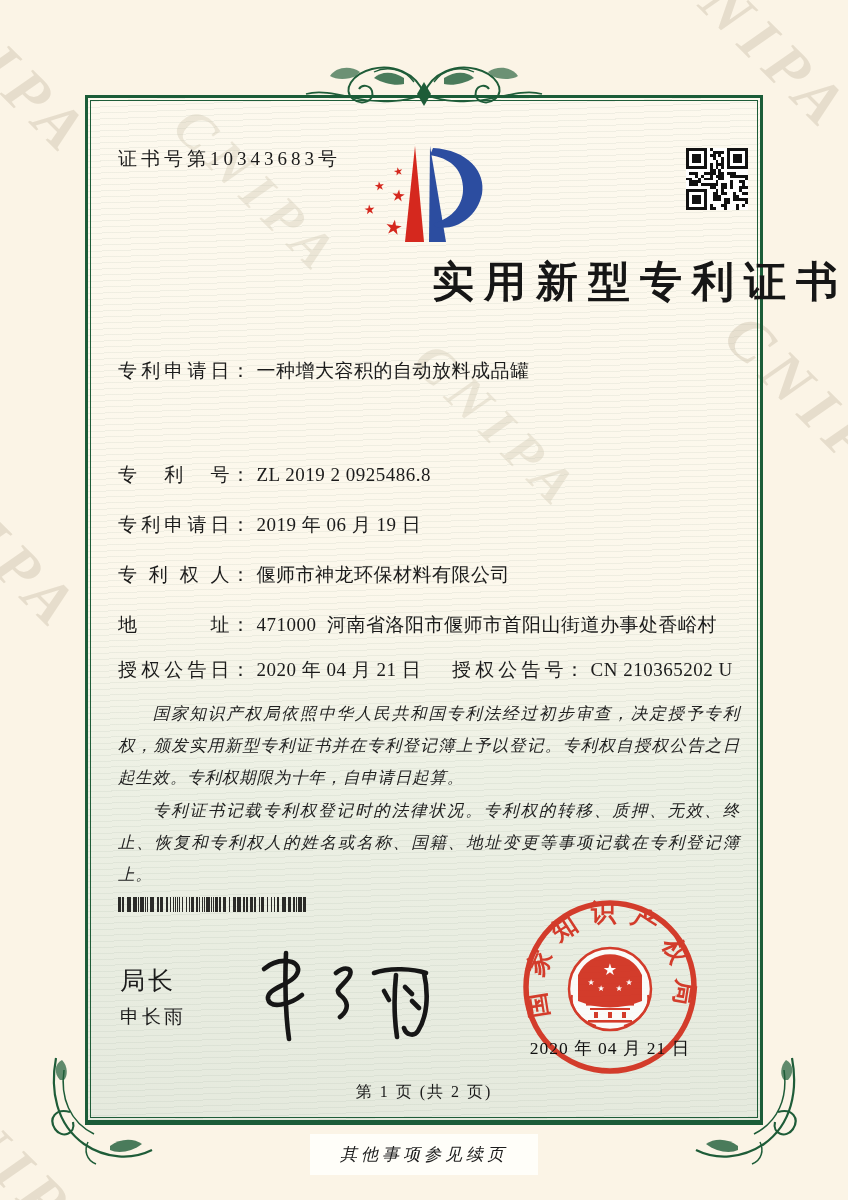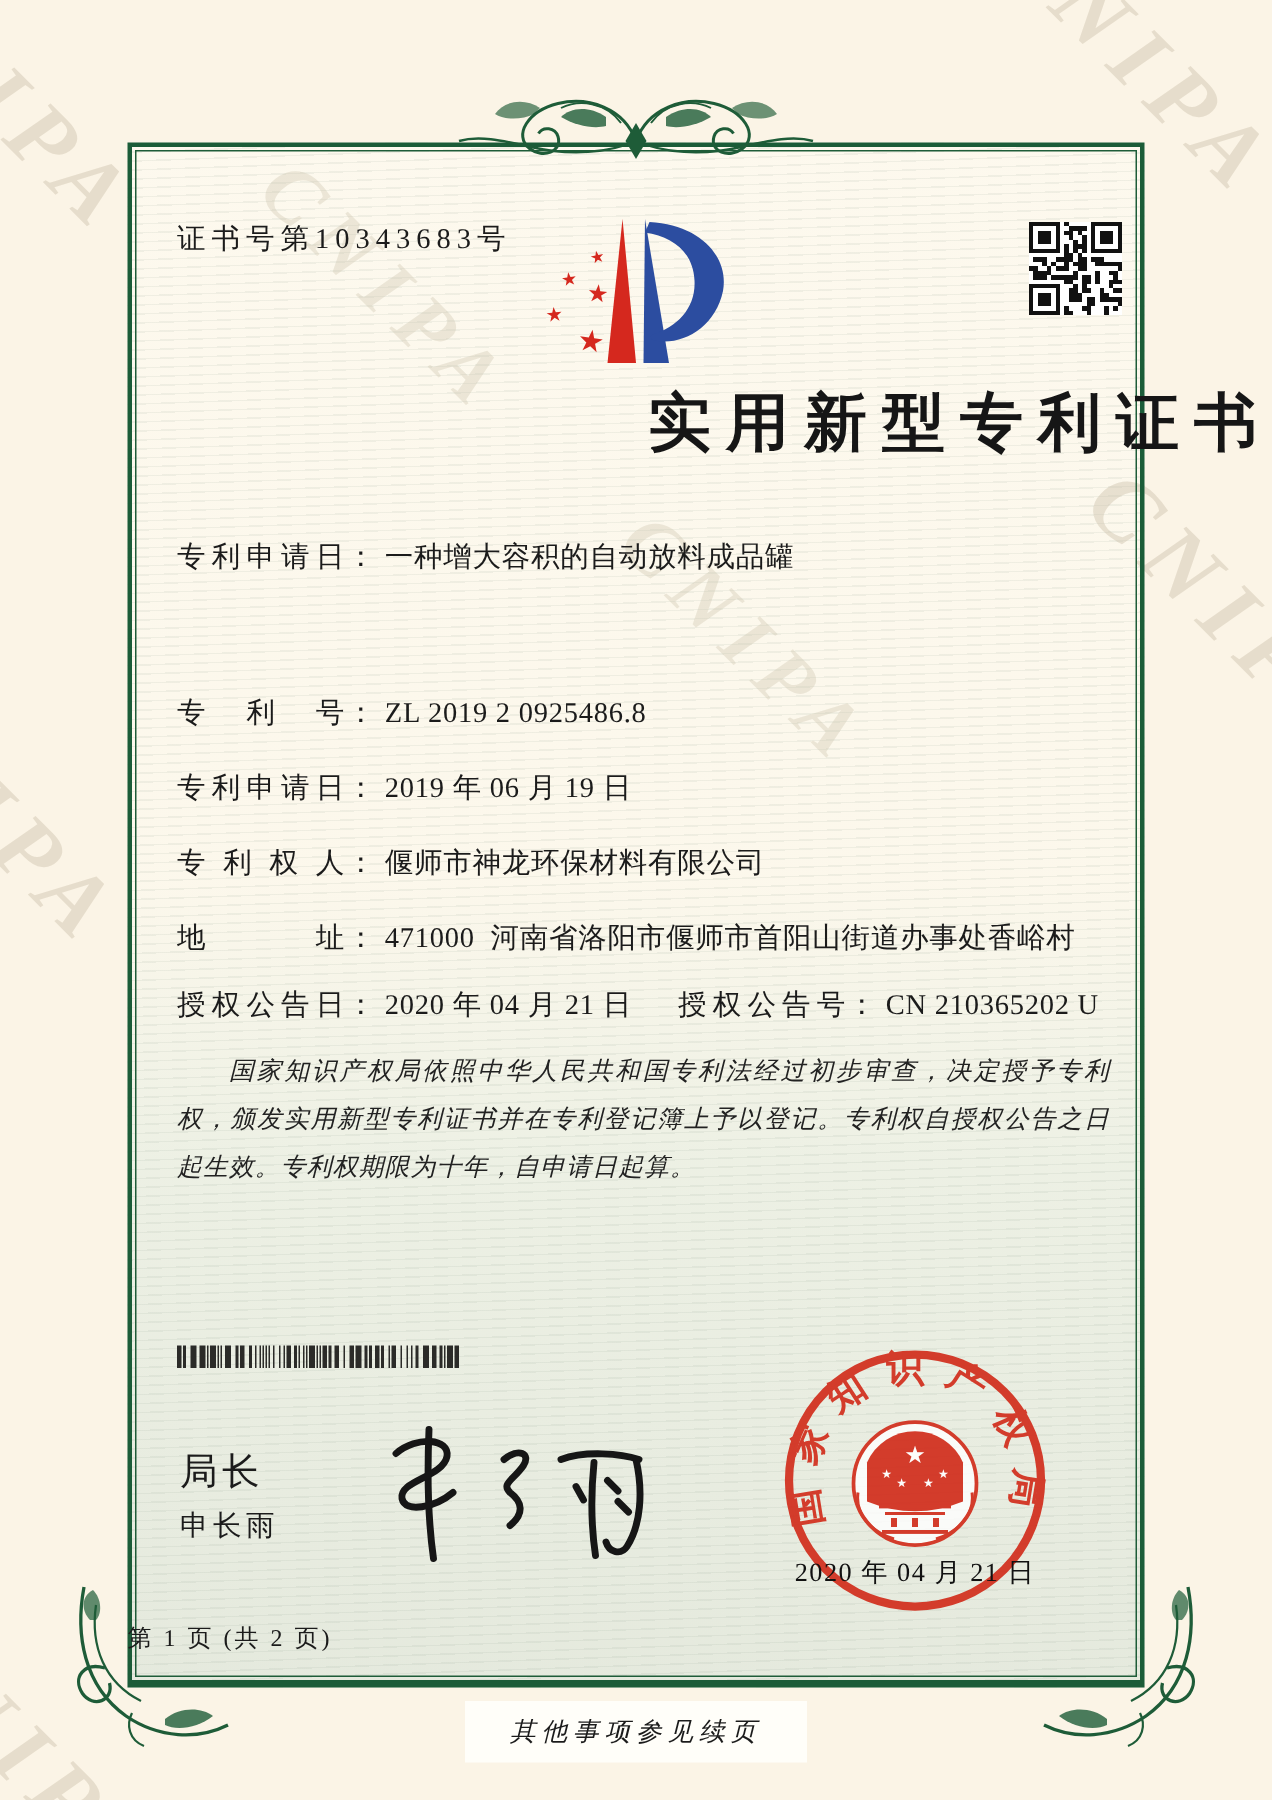--- a/index.html
+++ b/index.html
@@ -52,21 +52,21 @@
   .signer-title{position:absolute;left:120px;top:964px;z-index:5;font-size:25px;letter-spacing:3px;
                 font-family:"Liberation Sans","DejaVu Sans",sans-serif;}
   .signer-name{position:absolute;left:120px;top:1004px;z-index:5;font-size:19px;letter-spacing:3px;
                font-family:Liberation Sans, sans-serif;}
   .signature{position:absolute;left:228px;top:942px;width:210px;height:102px;z-index:6;}
 
   .seal{position:absolute;left:515px;top:892px;width:190px;height:190px;z-index:6;opacity:0.93;}
   .seal-date{position:absolute;left:503px;top:1036px;width:214px;z-index:7;text-align:center;
              font-size:17.5px;letter-spacing:1px;color:#111;}
 
-  .page-num{position:absolute;left:85px;right:85px;top:1082px;z-index:5;
+  .page-num{position:absolute;left:85px;right:85px;top:1082px;z-index:5;text-align:center;
             font-size:16px;letter-spacing:2px;}
   .cont-note{position:absolute;left:50%;top:1134px;transform:translateX(-50%);z-index:5;
              background:#fffef9;padding:9px 30px;font-style:italic;font-size:17px;letter-spacing:4px;}
 </style>
 </head>
 <body>
 
 <div class="page">
 
   <div class="wm" style="left:-60px;top:-45px">CNIPA</div>
@@ -281,20 +281,21 @@
   </div>
   <div class="row" style="top:657px">
     <span class="flabel">授权公告日</span><span class="colon">：</span><span class="fvalue">2020 年 04 月 21 日</span>
     <span class="grant2">
       <span class="flabel">授权公告号</span><span class="colon">：</span><span class="fvalue">CN 210365202 U</span>
     </span>
   </div>
 
   <div class="body-text">
     <p>国家知识产权局依照中华人民共和国专利法经过初步审查，决定授予专利权，颁发实用新型专利证书并在专利登记簿上予以登记。专利权自授权公告之日起生效。专利权期限为十年，自申请日起算。</p>
+    <p>专利证书记载专利权登记时的法律状况。专利权的转移、质押、无效、终止、恢复和专利权人的姓名或名称、国籍、地址变更等事项记载在专利登记簿上。</p>
   </div>
 
   <div class="barcode" id="barcode"><i style="width:3px;margin-right:1px"></i><i style="width:2px;margin-right:3px"></i><i style="width:4px;margin-right:2px"></i><i style="width:4px;margin-right:1px"></i><i style="width:1px;margin-right:1px"></i><i style="width:4px;margin-right:1px"></i><i style="width:1px;margin-right:1px"></i><i style="width:1px;margin-right:2px"></i><i style="width:4px;margin-right:3px"></i><i style="width:2px;margin-right:1px"></i><i style="width:3px;margin-right:3px"></i><i style="width:2px;margin-right:2px"></i><i style="width:1px;margin-right:2px"></i><i style="width:1px;margin-right:1px"></i><i style="width:1px;margin-right:1px"></i><i style="width:1px;margin-right:1px"></i><i style="width:1px;margin-right:2px"></i><i style="width:1px;margin-right:3px"></i><i style="width:1px;margin-right:2px"></i><i style="width:1px;margin-right:1px"></i><i style="width:3px;margin-right:2px"></i><i style="width:2px;margin-right:1px"></i><i style="width:1px;margin-right:2px"></i><i style="width:1px;margin-right:1px"></i><i style="width:1px;margin-right:1px"></i><i style="width:4px;margin-right:1px"></i><i style="width:1px;margin-right:1px"></i><i style="width:1px;margin-right:1px"></i><i style="width:3px;margin-right:1px"></i><i style="width:2px;margin-right:2px"></i><i style="width:3px;margin-right:3px"></i><i style="width:1px;margin-right:3px"></i><i style="width:3px;margin-right:1px"></i><i style="width:4px;margin-right:2px"></i><i style="width:2px;margin-right:1px"></i><i style="width:2px;margin-right:2px"></i><i style="width:3px;margin-right:1px"></i><i style="width:2px;margin-right:3px"></i><i style="width:1px;margin-right:1px"></i><i style="width:3px;margin-right:3px"></i><i style="width:1px;margin-right:3px"></i><i style="width:1px;margin-right:2px"></i><i style="width:1px;margin-right:2px"></i><i style="width:2px;margin-right:3px"></i><i style="width:4px;margin-right:2px"></i><i style="width:3px;margin-right:2px"></i><i style="width:2px;margin-right:1px"></i><i style="width:1px;margin-right:1px"></i><i style="width:4px;margin-right:1px"></i><i style="width:3px;margin-right:1px"></i></div>
 
   <div class="signer-title">局长</div>
   <div class="signer-name">申长雨</div>
   <svg class="signature" viewBox="0 0 210 100" aria-hidden="true">
     <g fill="none" stroke="#161616" stroke-width="4.6" stroke-linecap="round" stroke-linejoin="round">
       <path d="M58,10 C57,34 57,68 61,96"></path>
       <path d="M36,26 C50,14 72,16 70,28 C67,42 38,44 40,56 C42,66 62,62 74,52"></path>

